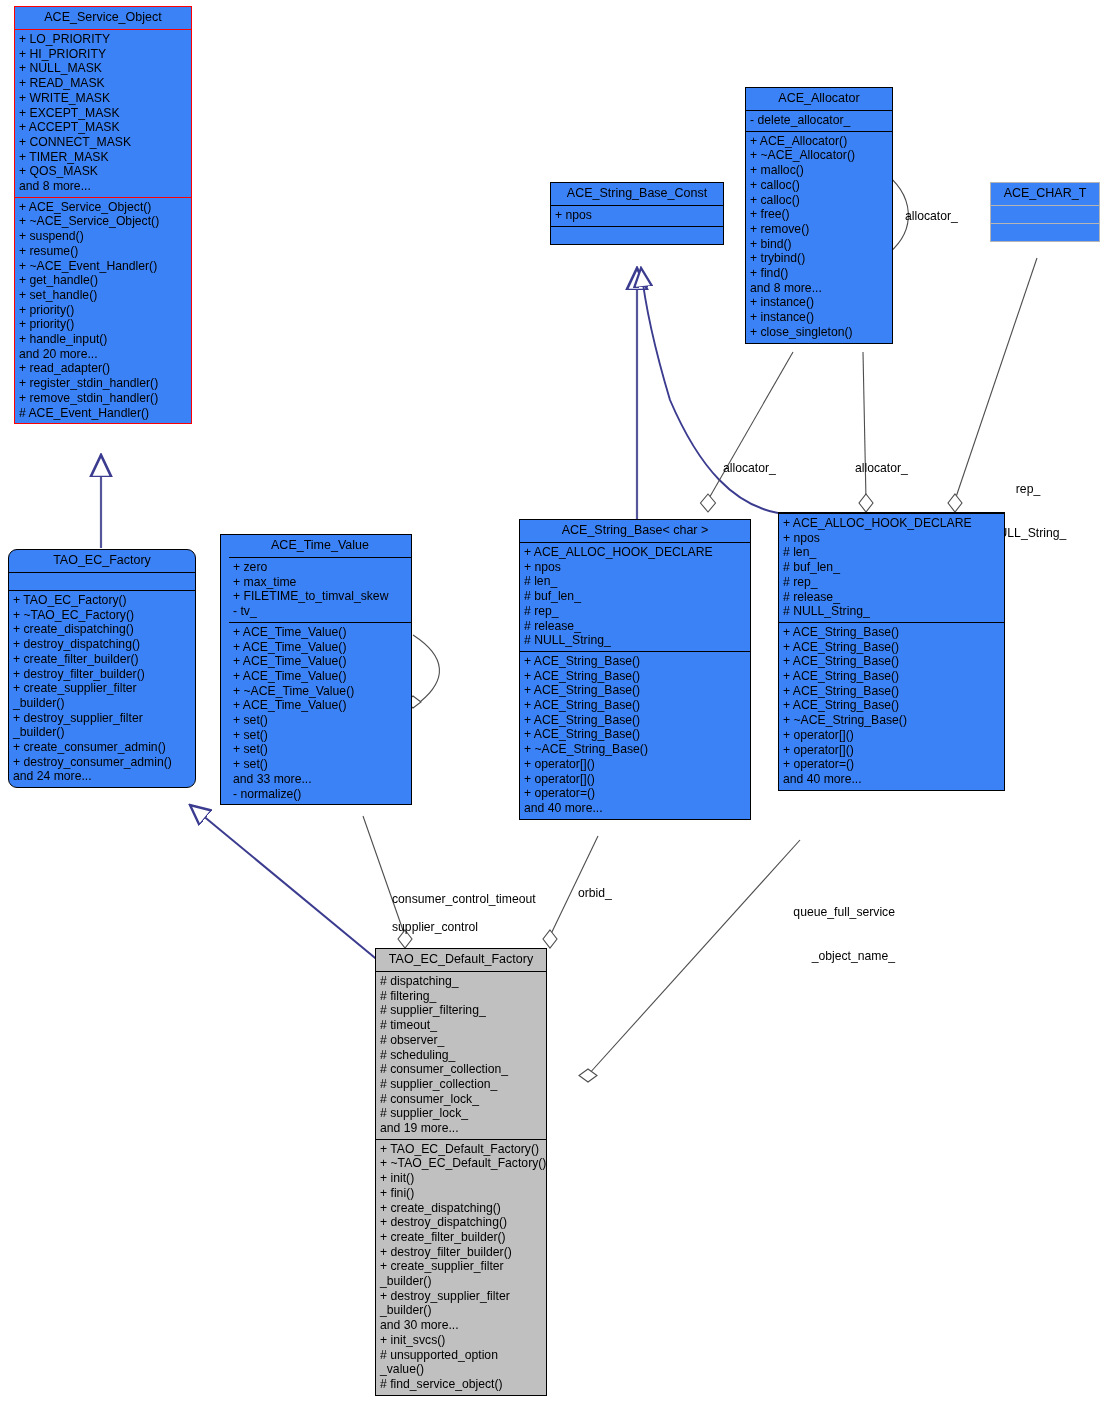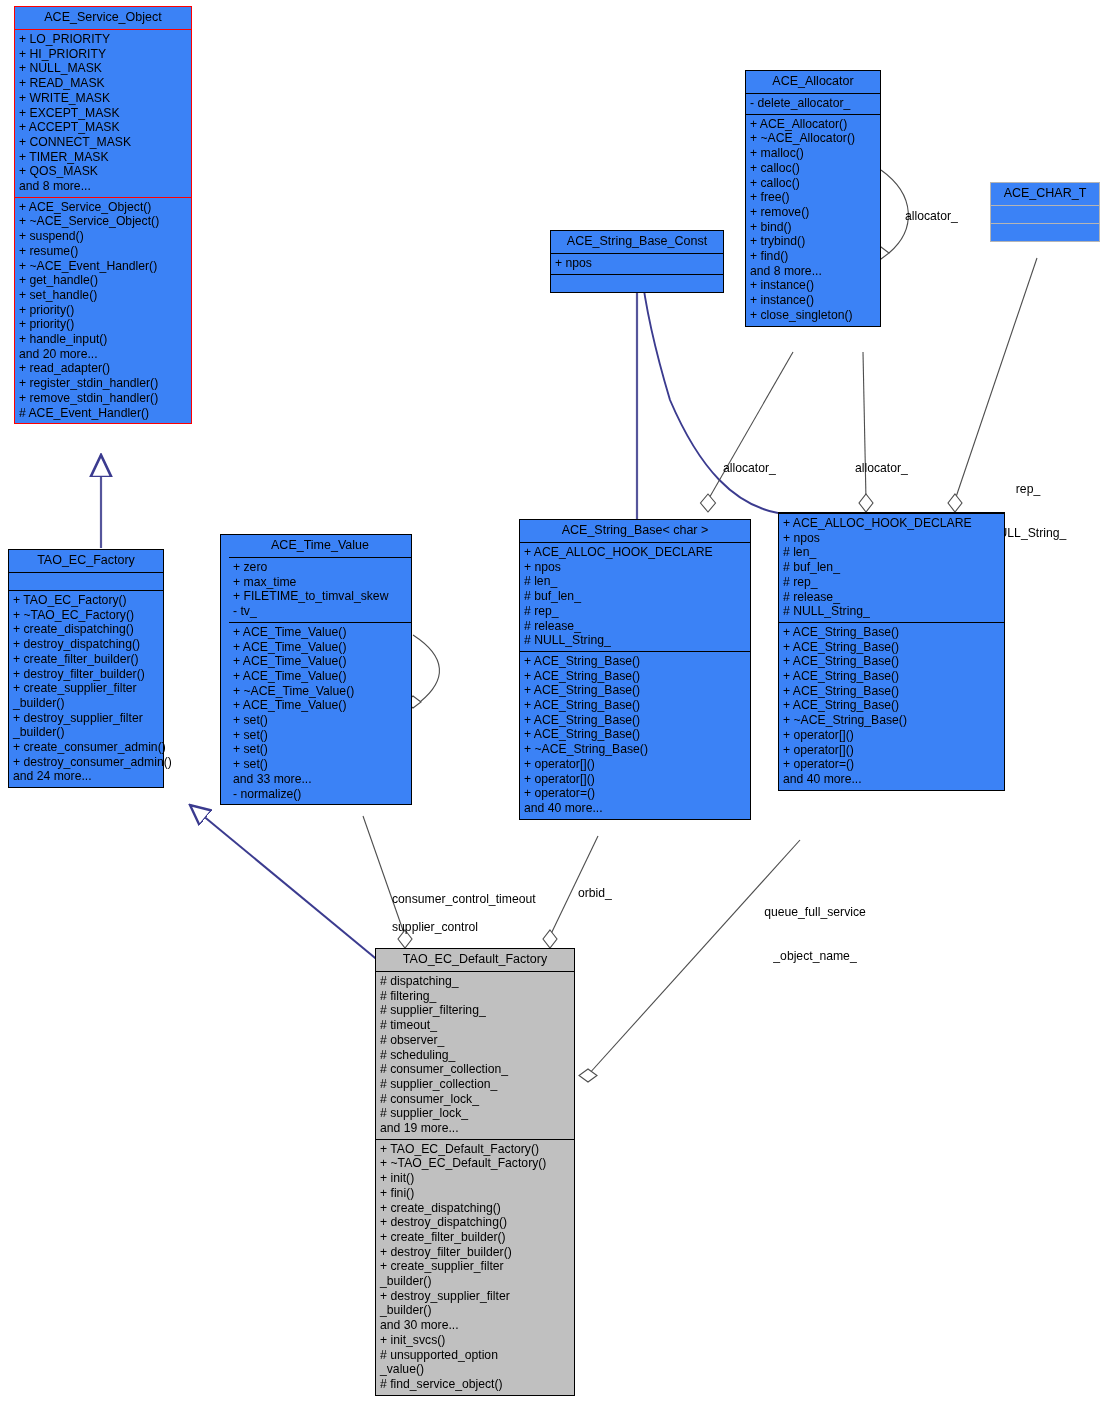--- a/index.html
+++ b/index.html
@@ -114,21 +114,21 @@
     <div style="text-align:center;">_</div>
   </div>
 
   <div class="elabel lbl-left" style="left:392px;top:891px;">
     <div>supplier_control</div>
     <div style="padding-left:46px;">_timeout_</div>
   </div>
 
   <div class="elabel lbl-left" style="left:578px;top:886px;">orbid_</div>
 
-  <div class="elabel" style="left:735px;top:876px;width:160px;text-align:center;">
+  <div class="elabel" style="left:735px;top:876px;width:160px;text-align:right;">
     <div>queue_full_service</div>
     <div>_object_name_</div>
   </div>
 
   <div class="uml red" style="left:14px;top:6px;width:178px;">
     <div class="sec title">ACE_Service_Object</div>
     <div class="divider red"></div>
     <div class="sec body">
       <div class="row">+ LO_PRIORITY</div>
       <div class="row">+ HI_PRIORITY</div>
@@ -155,21 +155,21 @@
       <div class="row">+ priority()</div>
       <div class="row">+ handle_input()</div>
       <div class="row">and 20 more...</div>
       <div class="row">+ read_adapter()</div>
       <div class="row">+ register_stdin_handler()</div>
       <div class="row">+ remove_stdin_handler()</div>
       <div class="row"># ACE_Event_Handler()</div>
     </div>
   </div>
 
-  <div class="uml" style="left:745px;top:70px;width:136px;">
+  <div class="uml" style="left:745px;top:87px;width:148px;">
     <div class="sec title">ACE_Allocator</div>
     <div class="divider"></div>
     <div class="sec body">
       <div class="row">- delete_allocator_</div>
     </div>
     <div class="divider"></div>
     <div class="sec body">
       <div class="row">+ ACE_Allocator()</div>
       <div class="row">+ ~ACE_Allocator()</div>
       <div class="row">+ malloc()</div>
@@ -180,39 +180,39 @@
       <div class="row">+ bind()</div>
       <div class="row">+ trybind()</div>
       <div class="row">+ find()</div>
       <div class="row">and 8 more...</div>
       <div class="row">+ instance()</div>
       <div class="row">+ instance()</div>
       <div class="row">+ close_singleton()</div>
     </div>
   </div>
 
-  <div class="uml" style="left:550px;top:182px;width:174px;margin-top:48px;">
+  <div class="uml" style="left:550px;top:182px;width:174px;">
     <div class="sec title">ACE_String_Base_Const</div>
     <div class="divider"></div>
     <div class="sec body">
       <div class="row">+ npos</div>
     </div>
     <div class="divider"></div>
     <div class="sec body" style="height:17px;"></div>
   </div>
 
   <div class="uml faint" style="left:990px;top:182px;width:110px;">
     <div class="sec title" style="color:#000;">ACE_CHAR_T</div>
     <div class="divider faint"></div>
     <div class="sec body" style="height:17px;"></div>
     <div class="divider faint"></div>
     <div class="sec body" style="height:17px;"></div>
   </div>
 
-  <div class="uml" style="left:8px;top:549px;width:156px;">
+  <div class="uml" style="left:8px;top:549px;width:188px;border-radius:9px;">
     <div class="sec title">TAO_EC_Factory</div>
     <div class="divider"></div>
     <div class="sec body" style="height:17px;"></div>
     <div class="divider"></div>
     <div class="sec body">
       <div class="row">+ TAO_EC_Factory()</div>
       <div class="row">+ ~TAO_EC_Factory()</div>
       <div class="row">+ create_dispatching()</div>
       <div class="row">+ destroy_dispatching()</div>
       <div class="row">+ create_filter_builder()</div>
@@ -301,21 +301,21 @@
       <div class="row">+ ACE_String_Base()</div>
       <div class="row">+ ACE_String_Base()</div>
       <div class="row">+ ~ACE_String_Base()</div>
       <div class="row">+ operator[]()</div>
       <div class="row">+ operator[]()</div>
       <div class="row">+ operator=()</div>
       <div class="row">and 40 more...</div>
     </div>
   </div>
 
-  <div class="uml grey" style="left:375px;top:948px;width:200px;">
+  <div class="uml grey" style="left:375px;top:948px;width:172px;">
     <div class="sec title">TAO_EC_Default_Factory</div>
     <div class="divider"></div>
     <div class="sec body">
       <div class="row"># dispatching_</div>
       <div class="row"># filtering_</div>
       <div class="row"># supplier_filtering_</div>
       <div class="row"># timeout_</div>
       <div class="row"># observer_</div>
       <div class="row"># scheduling_</div>
       <div class="row"># consumer_collection_</div>

